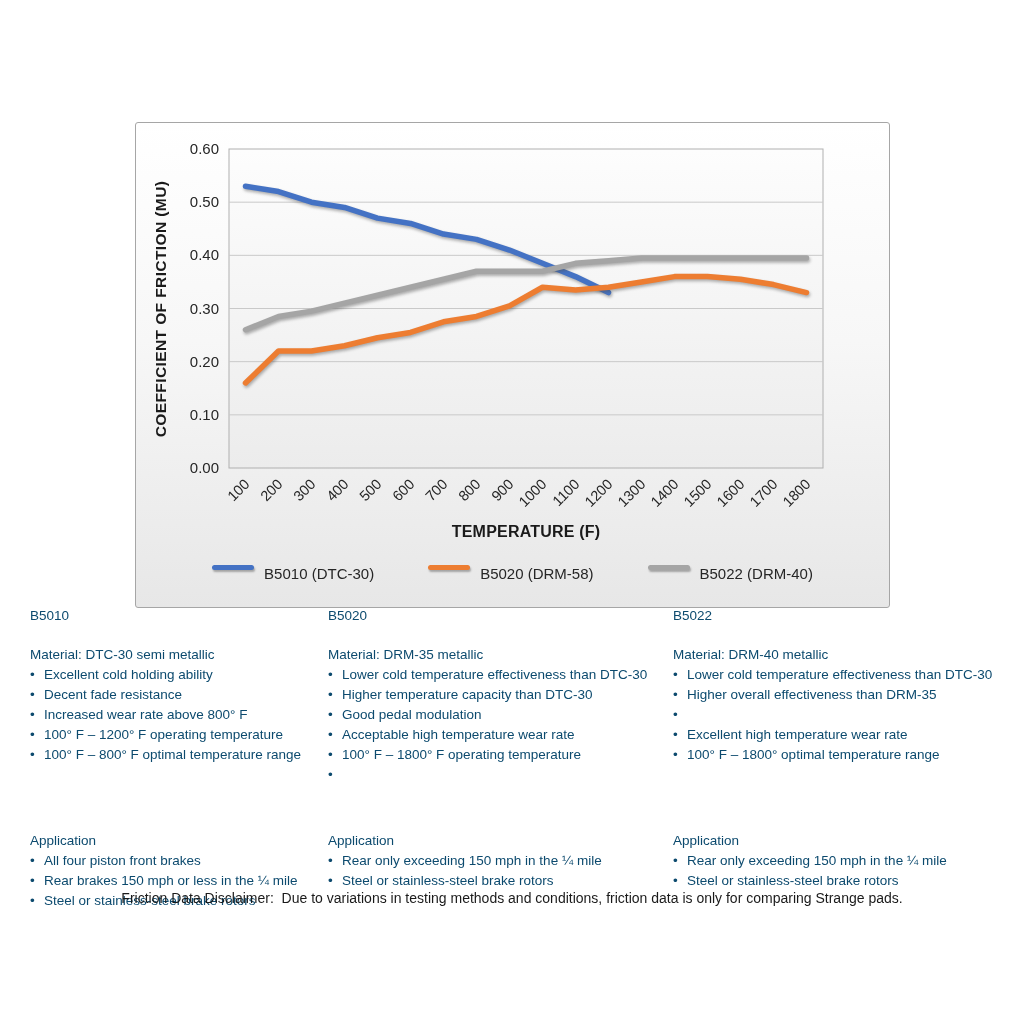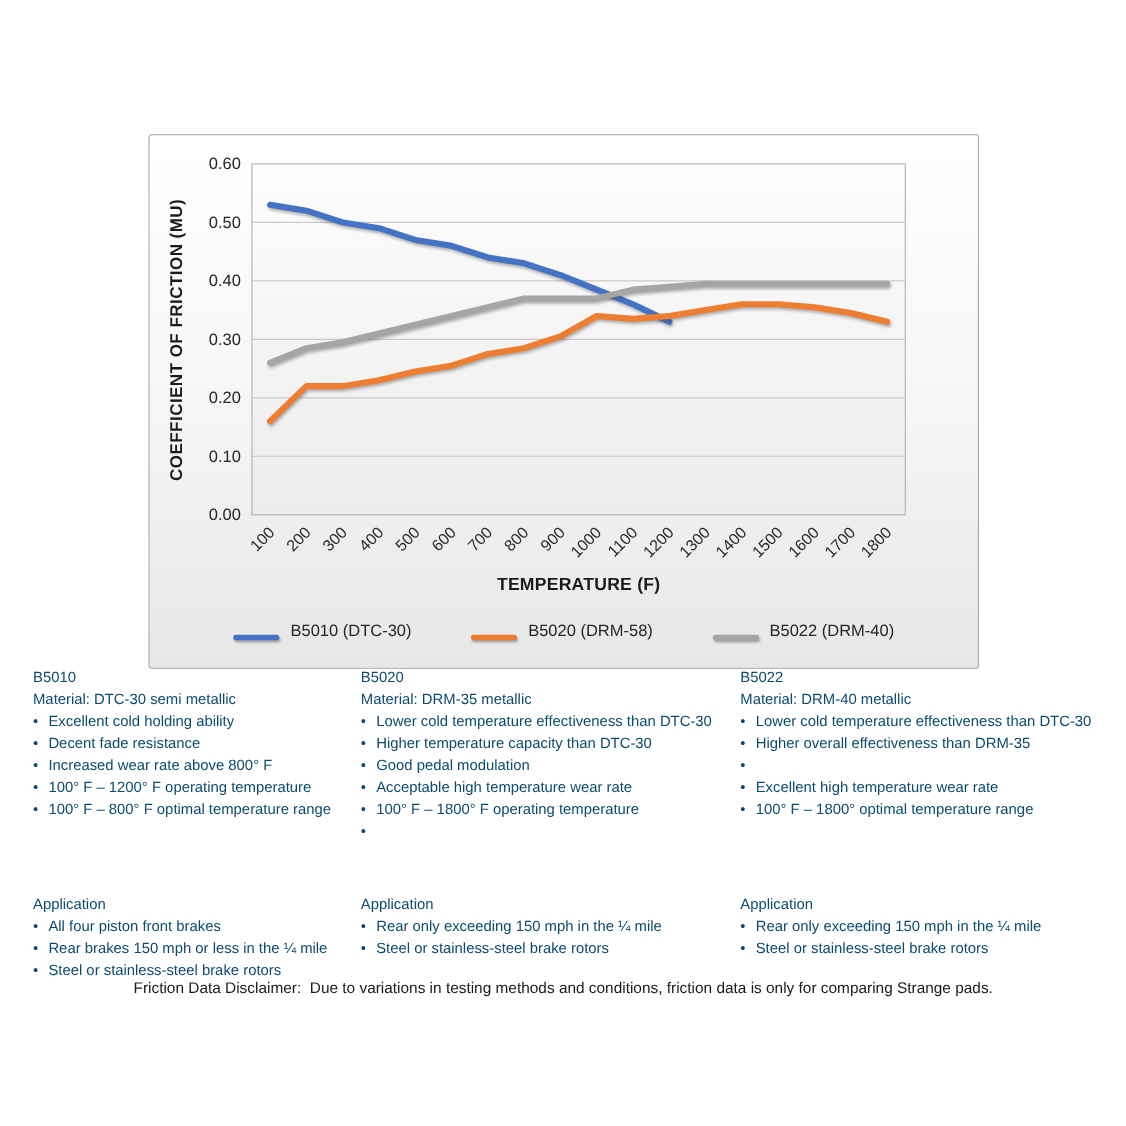--- a/index.html
+++ b/index.html
@@ -26,33 +26,33 @@
   }
   .x-axis-title{
     position:absolute;left:390px;top:409px;white-space:nowrap;
     transform:translate(-50%,-50%);
     font-size:16px;font-weight:bold;letter-spacing:0.2px;color:#1a1a1a;
   }
   .chart-legend{
     position:absolute;left:0;right:0;top:436px;height:28px;
     display:flex;justify-content:center;align-items:center;gap:54px;
   }
-  .legend-item{display:flex;align-items:flex-end;gap:10px;}
+  .legend-item{display:flex;align-items:flex-start;gap:10px;}
   .legend-swatch{
     width:42px;height:5px;border-radius:3px;display:inline-block;
     box-shadow:1px 2px 2px rgba(0,0,0,0.30);
   }
   .legend-label{font-size:15px;color:#262626;}
 
   
   .pad-col{position:absolute;top:606px;font-size:13.5px;line-height:20px;color:#0c4a6e;}
   .pad-col.c0{left:30px;width:300px;}
   .pad-col.c1{left:328px;width:344px;}
   .pad-col.c2{left:673px;width:348px;}
-  .specs-block{height:186px;box-sizing:border-box;}
+  .specs-block{height:186px;box-sizing:border-box;margin-top:19px;}
   .bullets{margin:0;padding:0;list-style:none;}
   .bullets li{display:flex;}
   .bullets .b{flex:0 0 14px;}
   .col-title,.col-material,.col-app-title{white-space:nowrap;}
 
   
   .disclaimer{
     position:absolute;left:0;right:0;top:879px;text-align:center;
     font-size:14px;color:#1a1a1a;margin-top:11px;
   }

